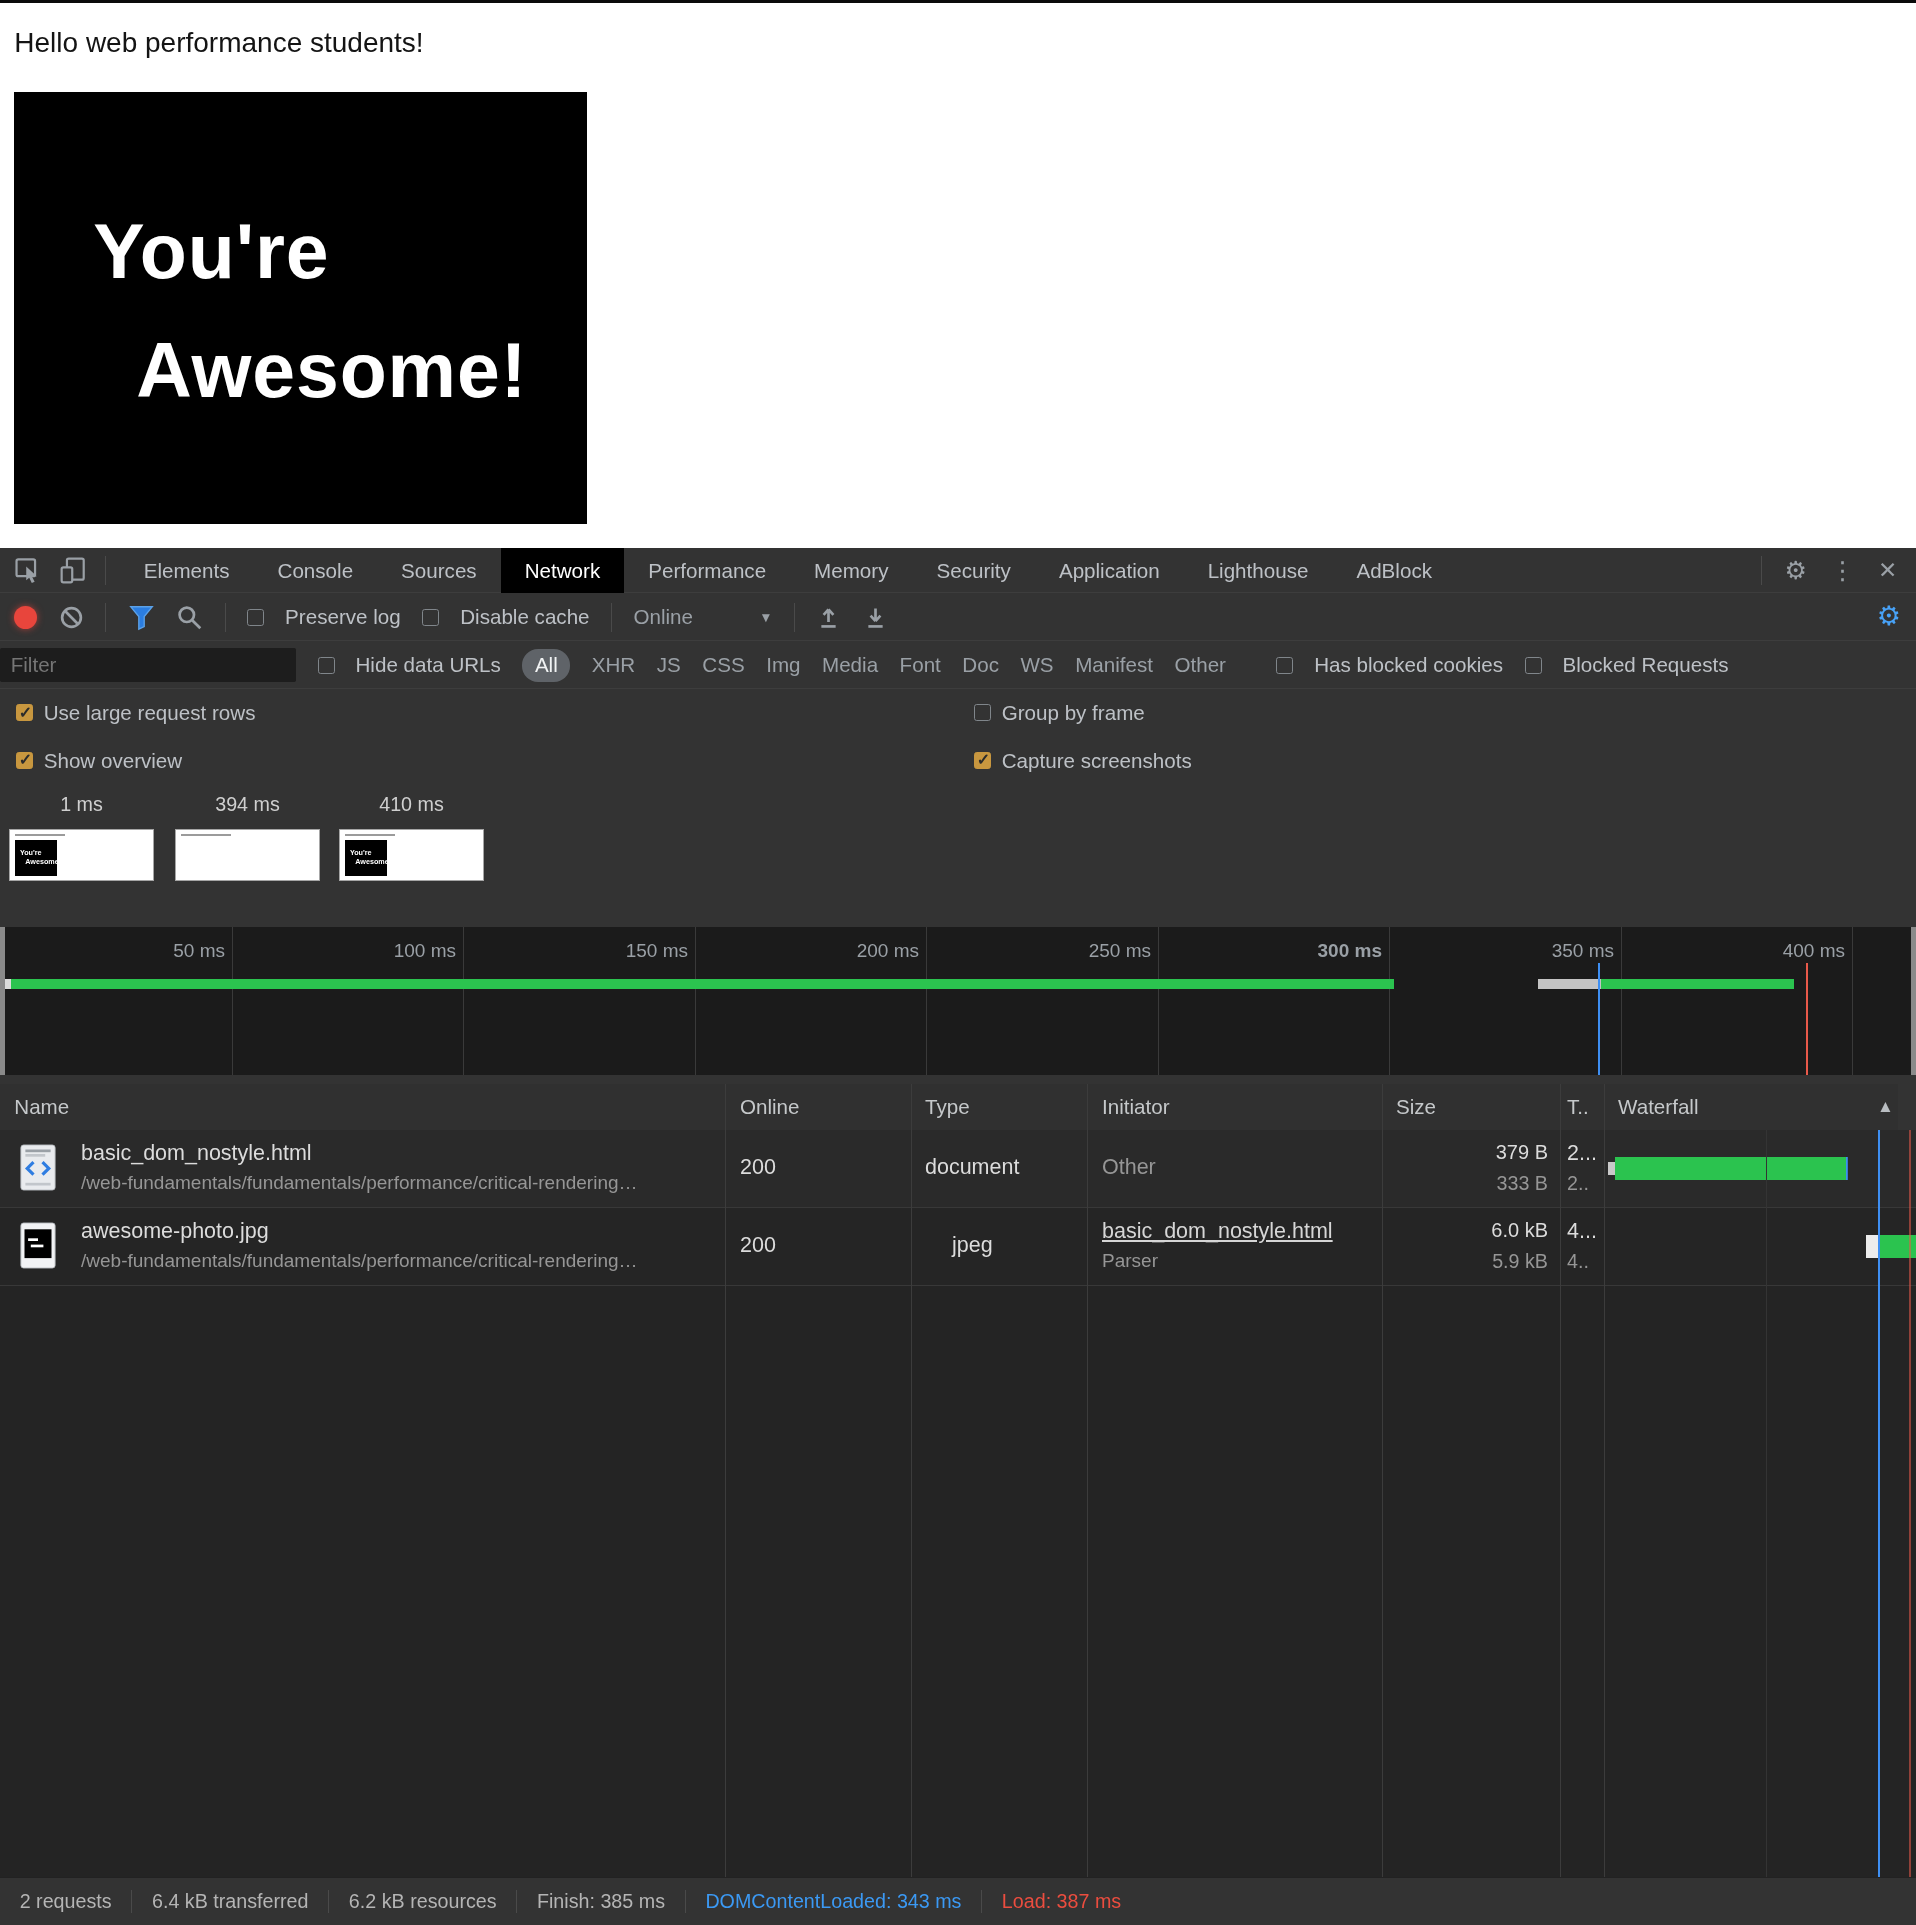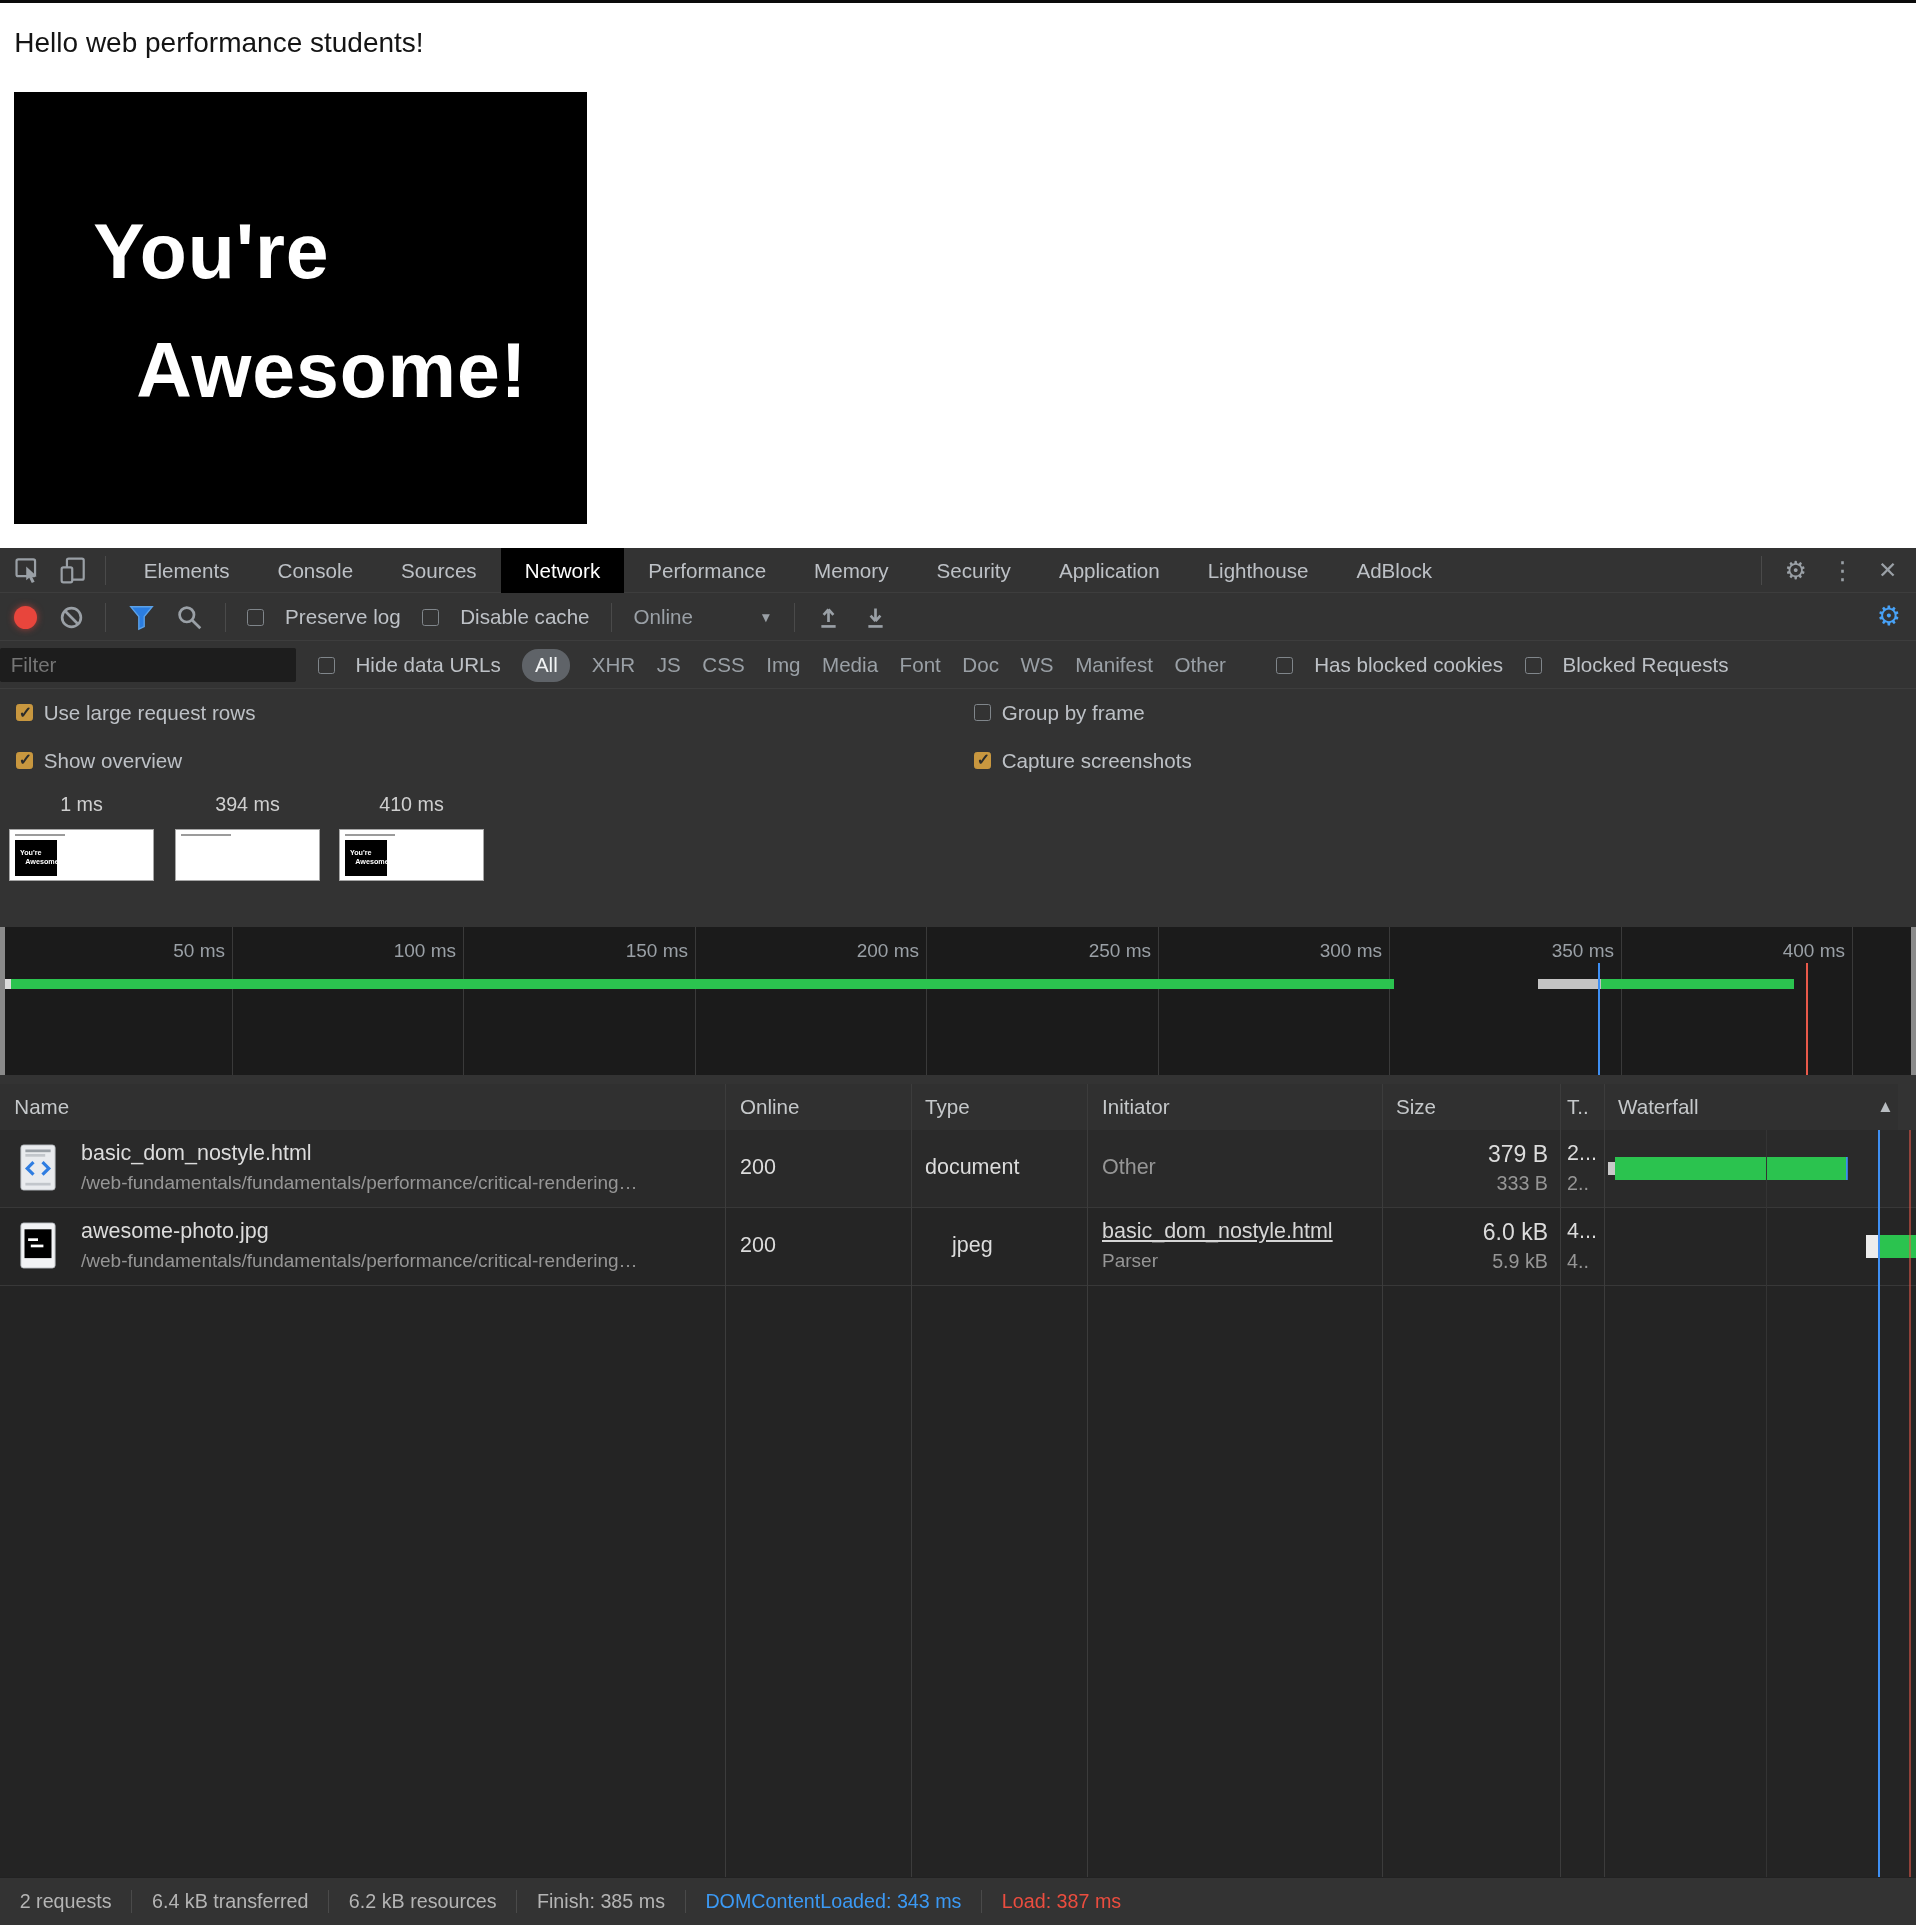--- a/index.html
+++ b/index.html
@@ -80,21 +80,21 @@
   .nrow { position:absolute; left:0; width:1917px; height:78px; border-bottom:0.9px solid #383838; overflow:hidden; }
   .row1 { top:582px; background:#2a2a2a; }
   .row2 { top:660px; background:#252525; }
   .c-line1 { position:absolute; top:10.7px; font-size:21.5px; color:#dcdcdc; white-space:nowrap; }
   .c-line2 { position:absolute; top:42px; font-size:19px; color:#969696; white-space:nowrap; }
   .c-mid { position:absolute; top:25px; font-size:21.5px; color:#dcdcdc; white-space:nowrap; }
   .gray { color:#969696; }
   .link { text-decoration:underline; color:#d6d6d6; }
   .name-clip { max-width:627px; overflow:hidden; text-overflow:ellipsis; }
   .file-icon { position:absolute; left:19.7px; top:14.3px; width:36px; height:47px; }
-  .size1 { position:absolute; top:10.7px; right:369px; font-size:23px; color:#dcdcdc; }
+  .size1 { position:absolute; top:10.7px; right:369px; font-size:20px; color:#dcdcdc; }
   .size2 { position:absolute; top:42px; right:369px; font-size:19.7px; color:#969696; }
   .time1 { position:absolute; left:1567px; top:10.7px; width:38px; overflow:hidden; font-size:21.5px; color:#dcdcdc; }
   .time2 { position:absolute; left:1567px; top:42px; width:38px; overflow:hidden; font-size:19.7px; color:#969696; }
   .wbar { position:absolute; height:23px; top:27px; }
 
   .tbody-rest { position:absolute; left:0; top:738px; width:1917px; height:591px; background:#242424; }
   .colsep { position:absolute; top:536px; width:0.9px; height:793px; background:#3c3c3c; }
   .wgrid { position:absolute; top:582px; width:0.9px; height:747px; background:#343434; }
   .wline-blue { position:absolute; left:1878px; top:582px; width:1.8px; height:747px; background:#3e8ff3; }
   .wline-red { position:absolute; left:1909px; top:582px; width:1.8px; height:747px; background:rgba(233,89,74,.55); }
@@ -284,21 +284,21 @@
       <div class="ov-grid" style="left:926px;"></div>
       <div class="ov-grid" style="left:1158px;"></div>
       <div class="ov-grid" style="left:1389px;"></div>
       <div class="ov-grid" style="left:1621px;"></div>
       <div class="ov-grid" style="left:1852px;"></div>
       <div class="ov-tick" style="right:1692px;">50 ms</div>
       <div class="ov-tick" style="right:1461px;">100 ms</div>
       <div class="ov-tick" style="right:1229px;">150 ms</div>
       <div class="ov-tick" style="right:998px;">200 ms</div>
       <div class="ov-tick" style="right:766px;">250 ms</div>
-      <div class="ov-tick" style="right:535px;">300 ms</div>
+      <div class="ov-tick" style="right:535px;font-weight:bold;">300 ms</div>
       <div class="ov-tick" style="right:303px;">350 ms</div>
       <div class="ov-tick" style="right:72px;">400 ms</div>
       <div class="ov-bar" style="left:5.4px; width:7.2px; background:#dcdcdc;"></div>
       <div class="ov-bar" style="left:10.7px; width:1383px; background:#2bc34f;"></div>
       <div class="ov-bar" style="left:1538px; width:64px; background:#c4c4c4;"></div>
       <div class="ov-bar" style="left:1601px; width:193px; background:#2bc34f;"></div>
       <div class="ov-vline" style="left:1598px; background:#3e8ff3;"></div>
       <div class="ov-vline" style="left:1806px; background:#e9594a;"></div>
       <div class="ov-handle" style="left:0;"></div>
       <div class="ov-handle" style="left:1911px;"></div>

